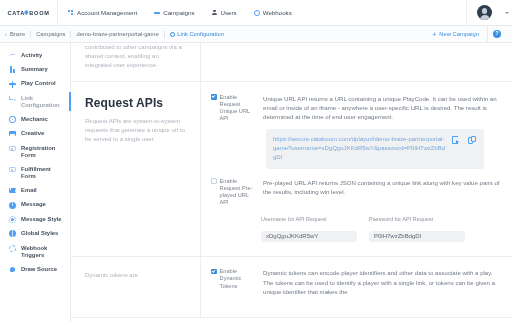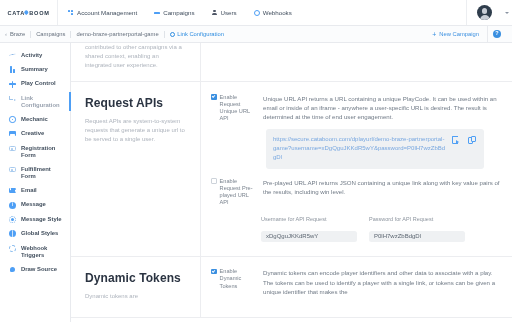--- a/index.html
+++ b/index.html
@@ -550,21 +550,20 @@
             <span class="cred-label">Password for API Request</span>
             <input class="cred-input" type="text" value="P0lH7wzZbBdgDl" style="">
           </div>
         </div>
 
       </div>
     </div>
 
     <div class="section sec-dyn">
       <div class="sec-left">
-        <div class="sec-title">Dynamic Tokens</div>
         <div class="sec-desc">Dynamic tokens are</div>
       </div>
       <div class="sec-right">
         <div class="opt-row">
           <div class="opt-check-col">
             <span class="chk on"></span>
             <span class="opt-label">Enable Dynamic Tokens</span>
           </div>
           <div class="opt-body">
             <div class="opt-desc">Dynamic tokens can encode player identifiers and other data to associate with a play. The tokens can be used to identify a player with a single link, or tokens can be given a unique identifier that makes the</div>

